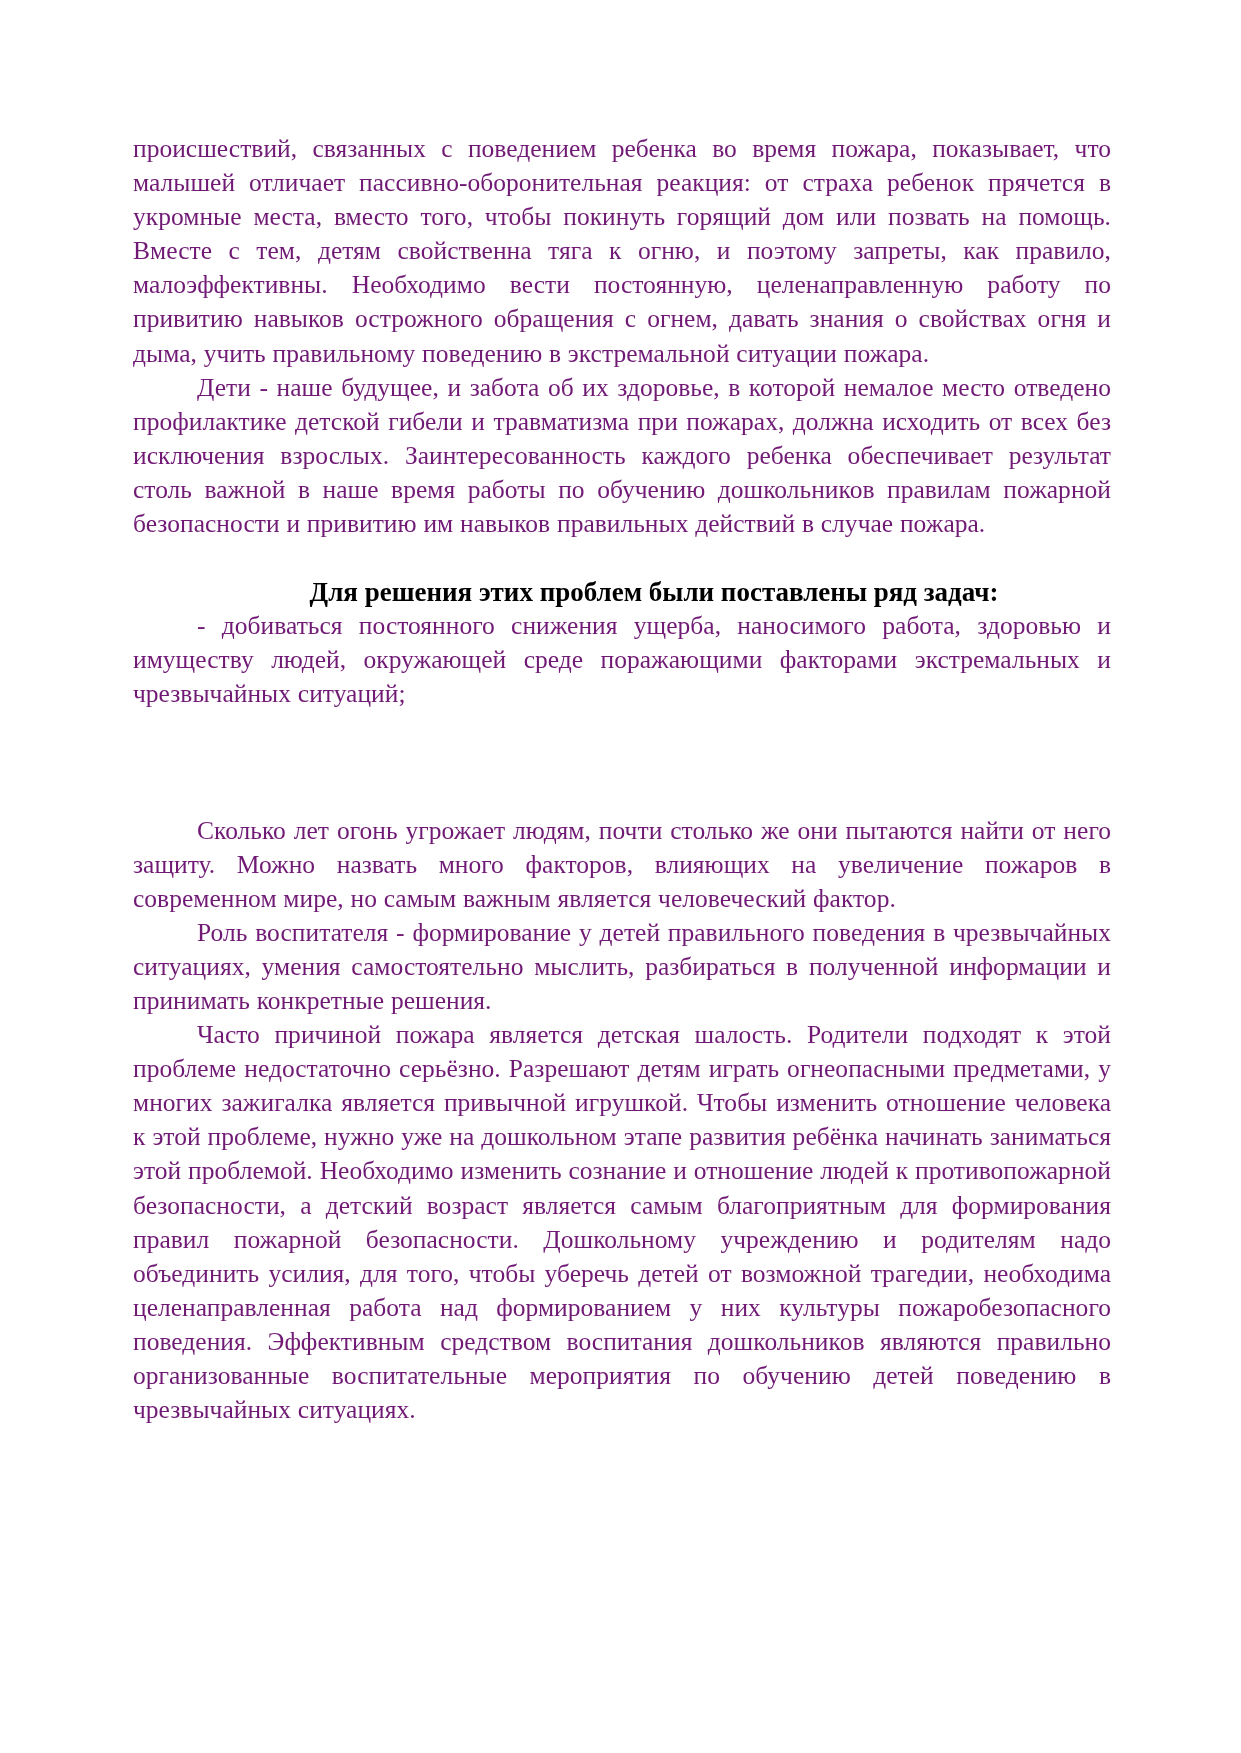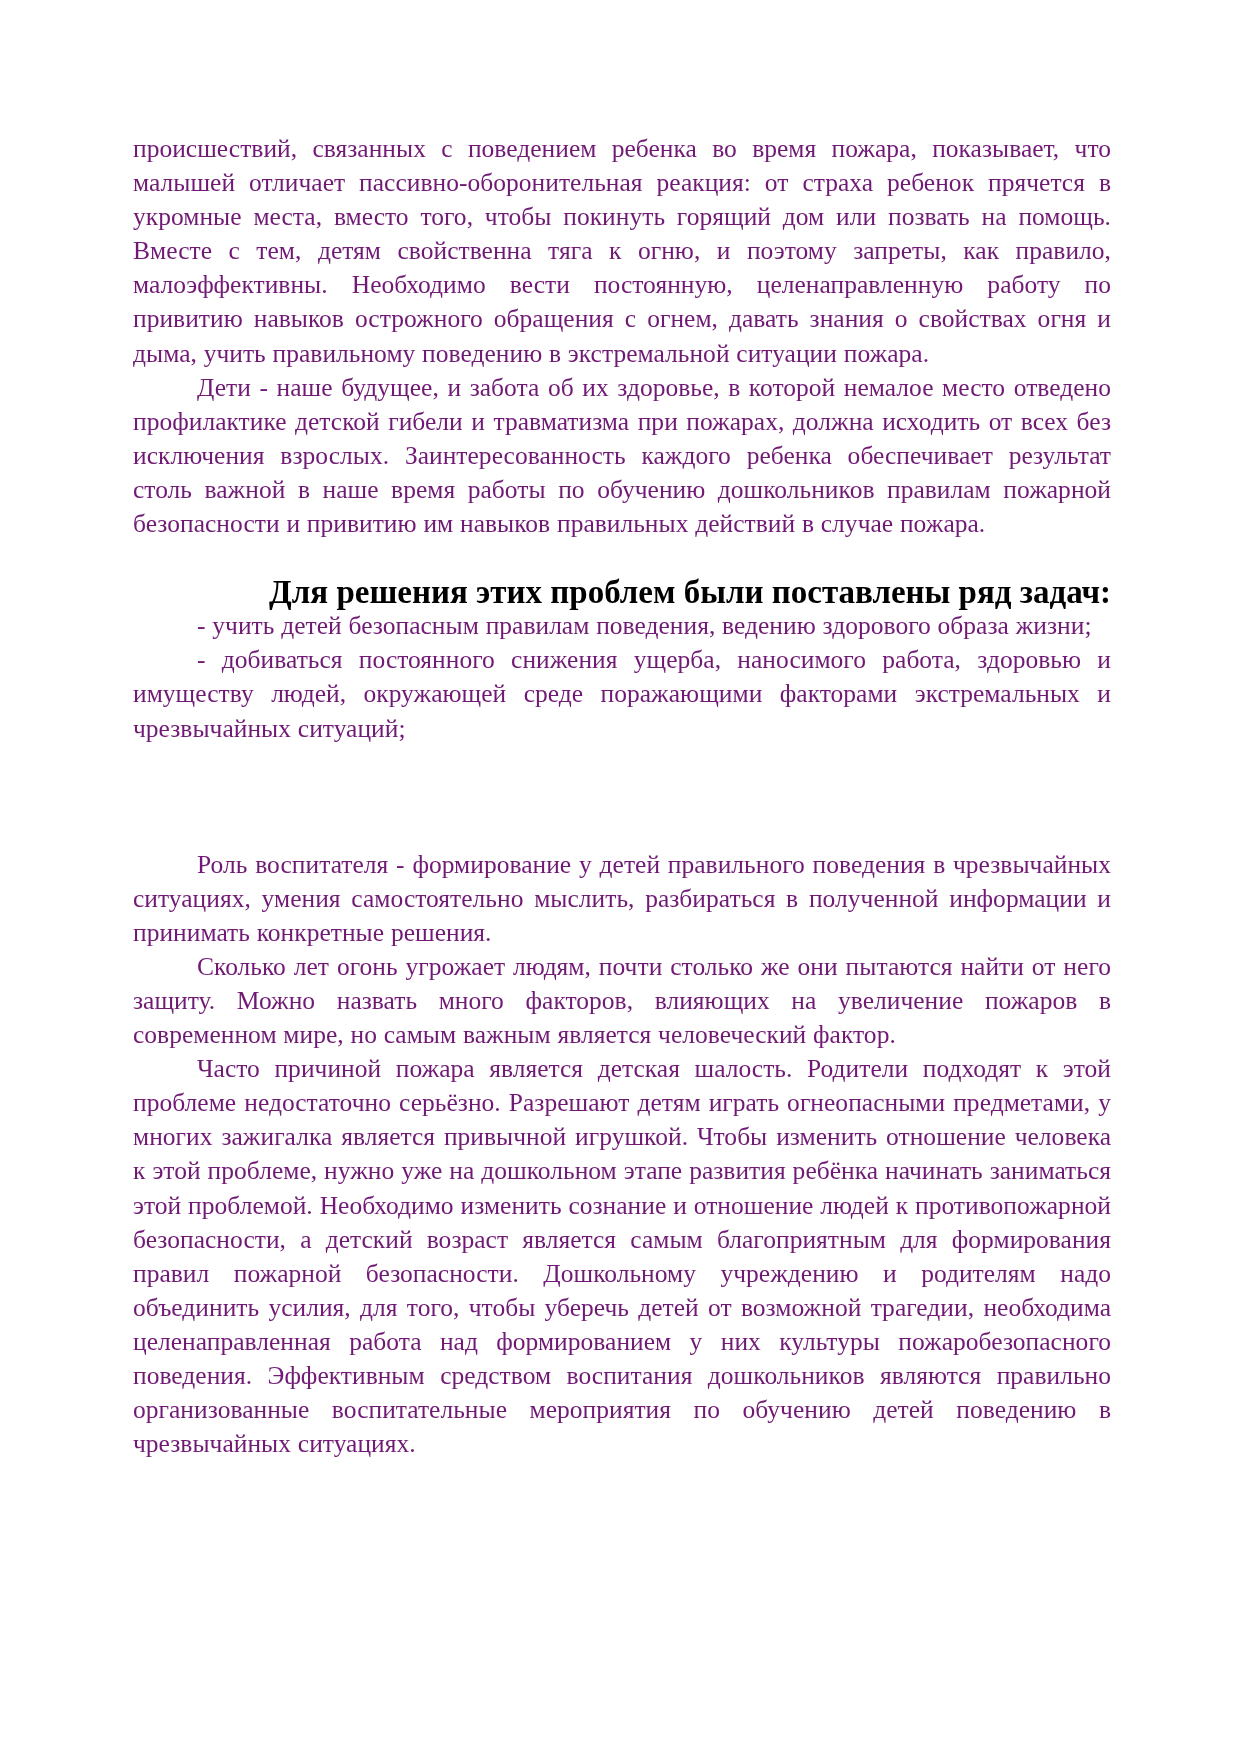--- a/index.html
+++ b/index.html
@@ -37,25 +37,25 @@
   }
   .para.indent {
     text-indent: 64px;
   }
   .para.no-indent {
     text-indent: 0;
   }
   .heading {
     margin: 0;
     font-family: "Liberation Serif", "DejaVu Serif", serif;
-    font-size: 33px;
+    font-size: 27px;
     line-height: 34.1px;
     font-weight: bold;
     color: #000000;
-    text-align: right;
+    text-align: center;
     text-indent: 64px;
   }
   .spacer-small {
     height: 34px;
   }
   .spacer-large {
     height: 102px;
   }
 </style>
 </head>
@@ -65,26 +65,25 @@
   <div class="text-column">
 
     <p class="para no-indent">происшествий, связанных с поведением ребенка во время пожара, показывает, что малышей отличает пассивно-оборонительная реакция: от страха ребенок прячется в укромные места, вместо того, чтобы покинуть горящий дом или позвать на помощь. Вместе с тем, детям свойственна тяга к огню, и поэтому запреты, как правило, малоэффективны. Необходимо вести постоянную, целенаправленную работу по привитию навыков острожного обращения с огнем, давать знания о свойствах огня и дыма, учить правильному поведению в экстремальной ситуации пожара.</p>
 
     <p class="para indent">Дети - наше будущее, и забота об их здоровье, в которой немалое место отведено профилактике детской гибели и травматизма при пожарах, должна исходить от всех без исключения взрослых. Заинтересованность каждого ребенка обеспечивает результат столь важной в наше время работы по обучению дошкольников правилам пожарной безопасности и привитию им навыков правильных действий в случае пожара.</p>
 
     <div class="spacer-small"></div>
 
     <p class="heading">Для решения этих проблем были поставлены ряд задач:</p>
 
-    <p class="para indent">- учить детей безопасным правилам поведения, ведению здорового образа жизни;</p>
 
     <p class="para indent">- добиваться постоянного снижения ущерба, наносимого работа, здоровью и имуществу людей, окружающей среде поражающими факторами экстремальных и чрезвычайных ситуаций;</p>
 
     <div class="spacer-large"></div>
 
+    <p class="para indent">Сколько лет огонь угрожает людям, почти столько же они пытаются найти от него защиту. Можно назвать много факторов, влияющих на увеличение пожаров в современном мире, но самым важным является человеческий фактор.</p>
+
     <p class="para indent">Роль воспитателя - формирование у детей правильного поведения в чрезвычайных ситуациях, умения самостоятельно мыслить, разбираться в полученной информации и принимать конкретные решения.</p>
-
-    <p class="para indent">Сколько лет огонь угрожает людям, почти столько же они пытаются найти от него защиту. Можно назвать много факторов, влияющих на увеличение пожаров в современном мире, но самым важным является человеческий фактор.</p>
 
     <p class="para indent">Часто причиной пожара является детская шалость. Родители подходят к этой проблеме недостаточно серьёзно. Разрешают детям играть огнеопасными предметами, у многих зажигалка является привычной игрушкой. Чтобы изменить отношение человека к этой проблеме, нужно уже на дошкольном этапе развития ребёнка начинать заниматься этой проблемой. Необходимо изменить сознание и отношение людей к противопожарной безопасности, а детский возраст является самым благоприятным для формирования правил пожарной безопасности. Дошкольному учреждению и родителям надо объединить усилия, для того, чтобы уберечь детей от возможной трагедии, необходима целенаправленная работа над формированием у них культуры пожаробезопасного поведения. Эффективным средством воспитания дошкольников являются правильно организованные воспитательные мероприятия по обучению детей поведению в чрезвычайных ситуациях.</p>
 
   </div>
 </div>
 
 </body></html>

